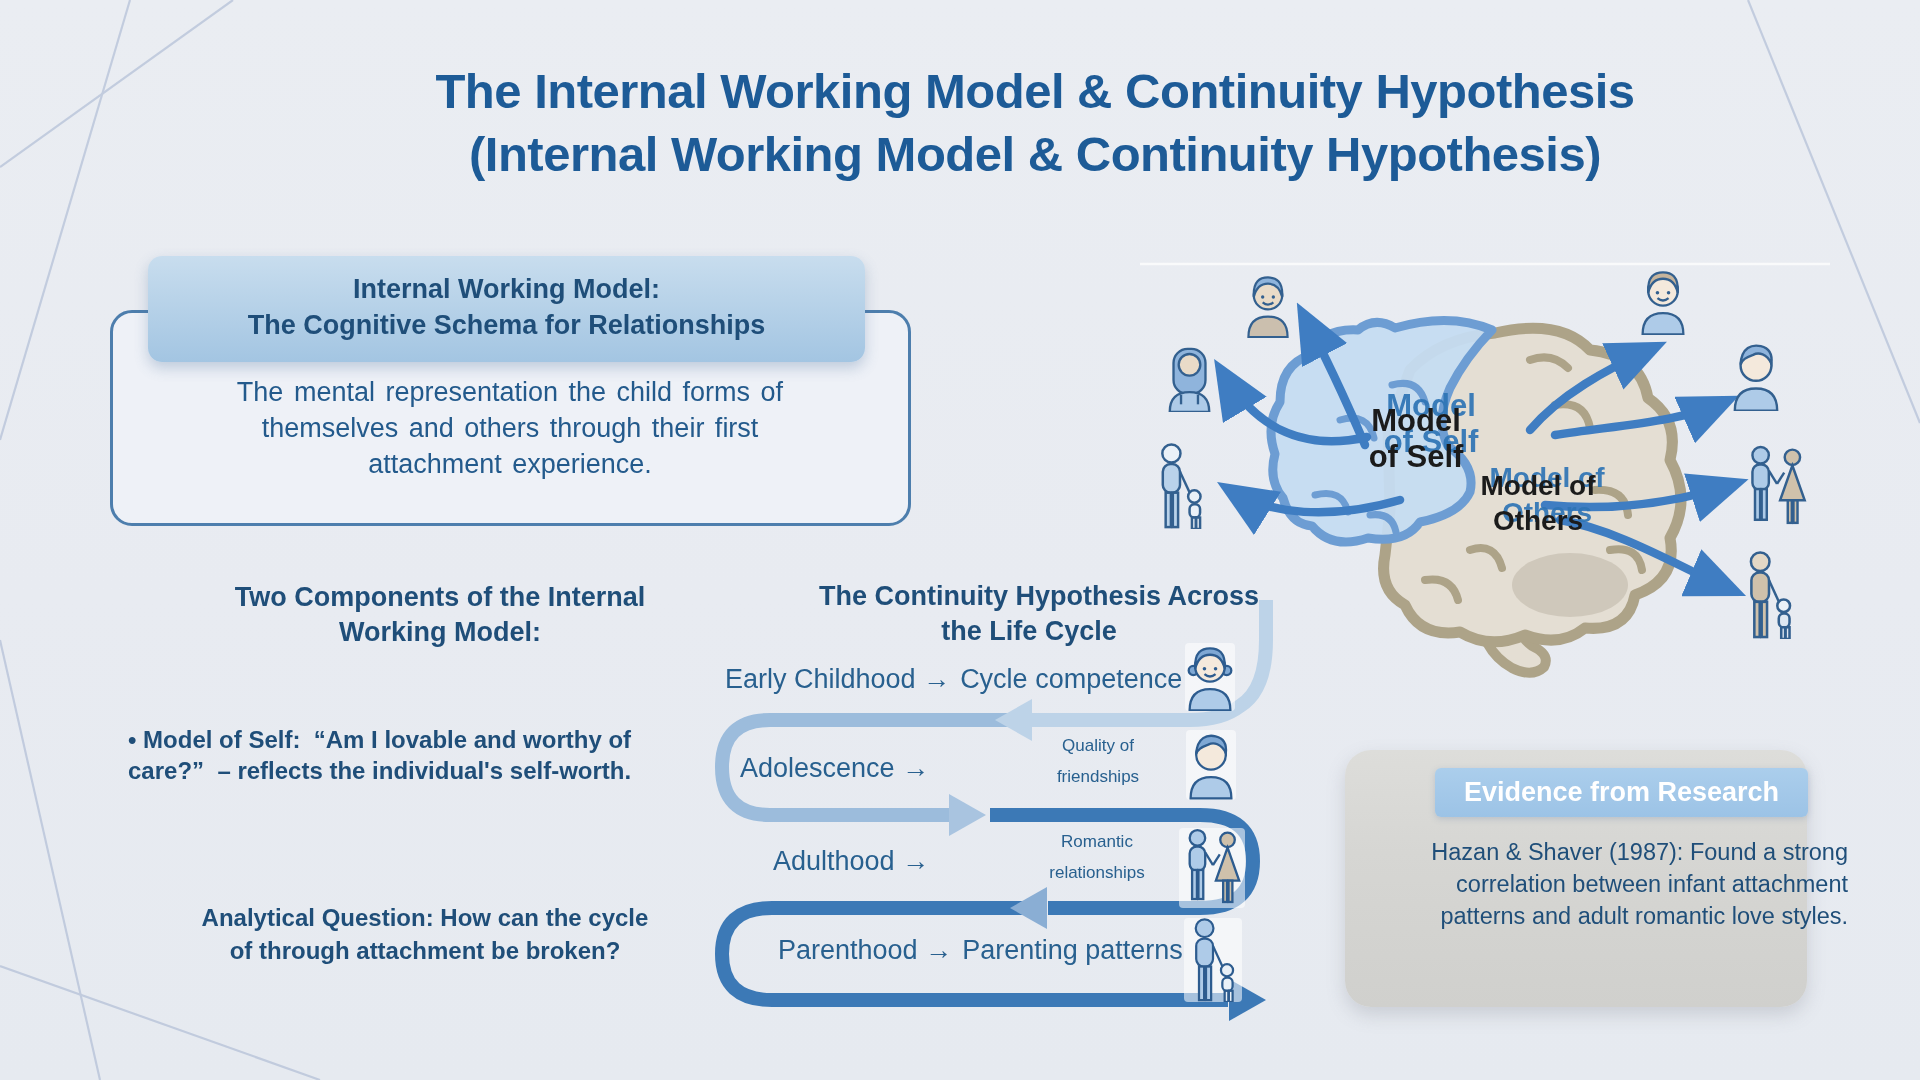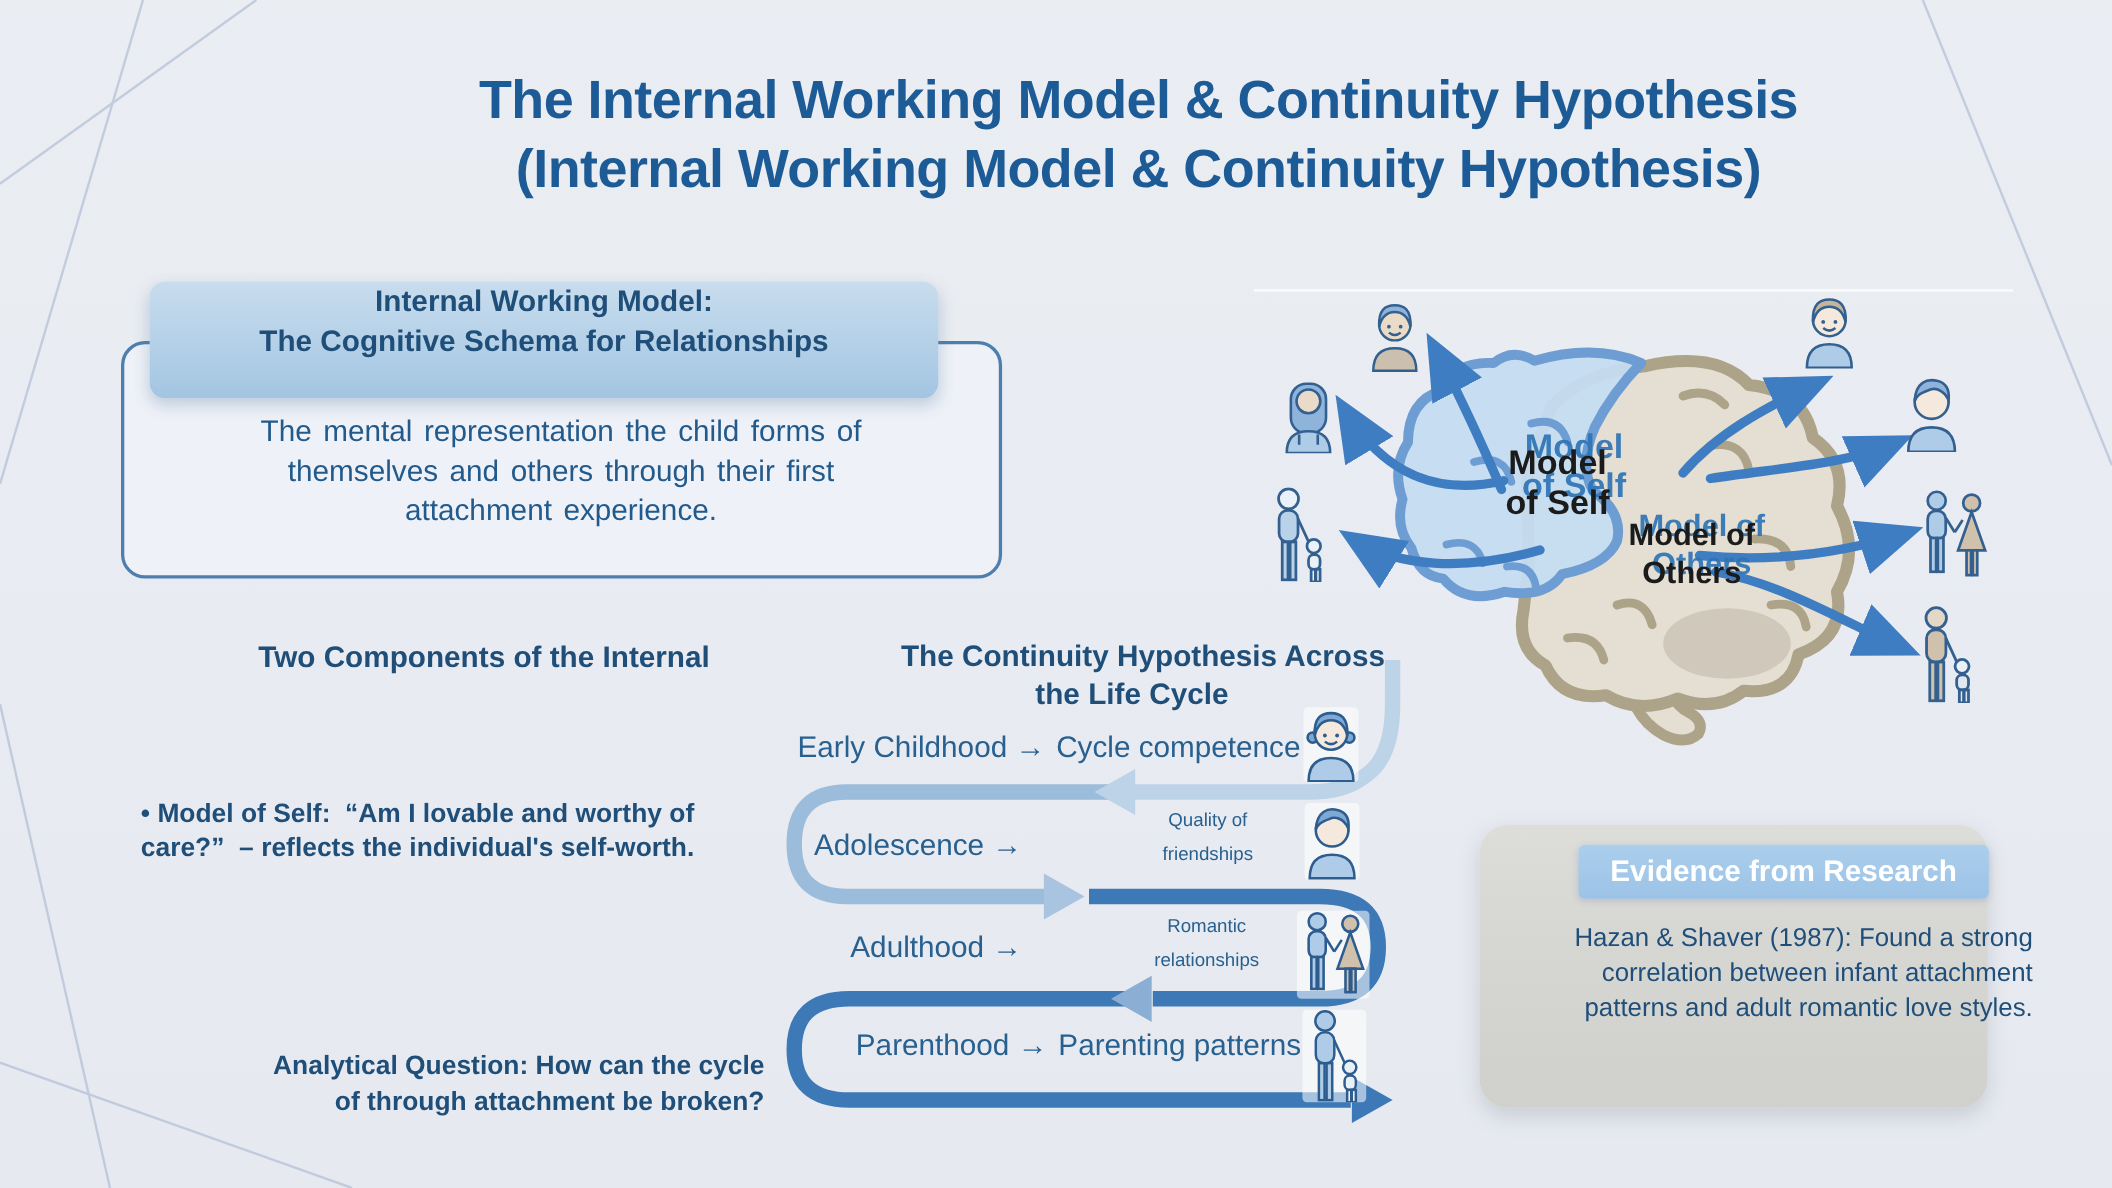--- a/index.html
+++ b/index.html
@@ -5,33 +5,33 @@
   html,body{margin:0;padding:0;background:#dfe3ea;}
   #slide{position:relative;width:1920px;height:1080px;overflow:hidden;
          background:linear-gradient(180deg,#eaedf2 0%,#e8ebf1 55%,#e6eaf0 100%);
          font-family:"Liberation Sans", sans-serif;}
   .abs{position:absolute;}
   .nw{white-space:nowrap;}
   .title{left:150px;top:60px;width:1770px;text-align:center;
          font-size:49px;font-weight:bold;line-height:63px;color:#1d5b97;letter-spacing:-0.5px;}
   .iwm-outer{left:110px;top:310px;width:795px;height:210px;border:3px solid #4d7ead;
              border-radius:22px;background:#eef1f7;}
-  .iwm-header{left:136px;top:256px;width:717px;height:106px;border-radius:14px;
+  .iwm-header{left:148px;top:256px;width:717px;height:106px;border-radius:14px;
               background:linear-gradient(180deg,#c8ddee,#a3c5e2);
               box-shadow:0 6px 14px rgba(80,115,160,.30);
-              text-align:center;padding-top:0;box-sizing:border-box;
+              text-align:center;padding-top:15px;box-sizing:border-box;
               font-size:27px;font-weight:bold;line-height:36px;color:#1f4e79;}
   .iwm-body{left:195px;top:374px;width:630px;text-align:center;
             font-size:27px;line-height:36px;color:#235a8c;word-spacing:3px;}
   .comp-head{left:222px;top:580px;width:436px;text-align:center;
              font-size:27px;font-weight:bold;line-height:35px;color:#1f4e79;}
   .bullets{left:128px;top:662px;width:545px;color:#1f4e79;
            font-size:24px;font-weight:bold;line-height:31px;white-space:pre-wrap;}
   .bullets p{margin:0 0 17px 0;}
-  .analytical{left:155px;top:952px;width:540px;text-align:right;
+  .analytical{left:155px;top:901px;width:540px;text-align:center;
               font-size:24px;font-weight:bold;line-height:33px;color:#1f4e79;}
   .cont-head{left:819px;top:579px;width:420px;text-align:center;
              font-size:27px;font-weight:bold;line-height:35px;color:#1f4e79;}
   .stage{color:#28608f;font-size:27px;line-height:32px;}
   .stage-flex{display:flex;gap:10px;}
   .outcome2{color:#28608f;font-size:17px;line-height:31px;text-align:center;}
   .flow-ic{background:rgba(255,255,255,.55);border-radius:4px;}
   .brain-label{text-align:center;font-weight:bold;}
   .bl-main{color:#1b1b1b;}
   .bl-ghost{color:#2e74b5;opacity:.92;}
@@ -68,20 +68,21 @@
 
   <div class="abs iwm-outer"></div>
   <div class="abs iwm-body">The mental representation the child forms of themselves and others through their first attachment experience.</div>
   <div class="abs iwm-header">
     <div class="nw">Internal Working Model:</div>
     <div class="nw">The Cognitive Schema for Relationships</div>
   </div>
 
   <div class="abs comp-head">
     <div class="nw">Two Components of the Internal</div>
+    <div class="nw">Working Model:</div>
   </div>
   <div class="abs bullets">
     <p>• Model of Self:  “Am I lovable and worthy of care?”  – reflects the individual's self-worth.</p>
   </div>
 
   <div class="abs analytical">
     <div class="nw">Analytical Question: How can the cycle</div>
     <div class="nw">of through attachment be broken?</div>
   </div>
 

